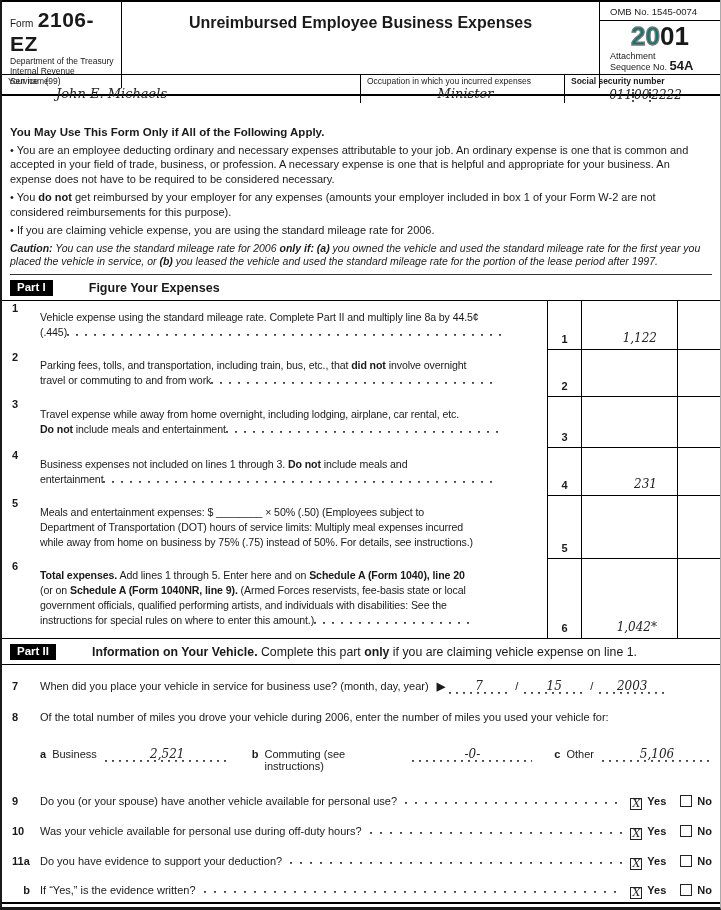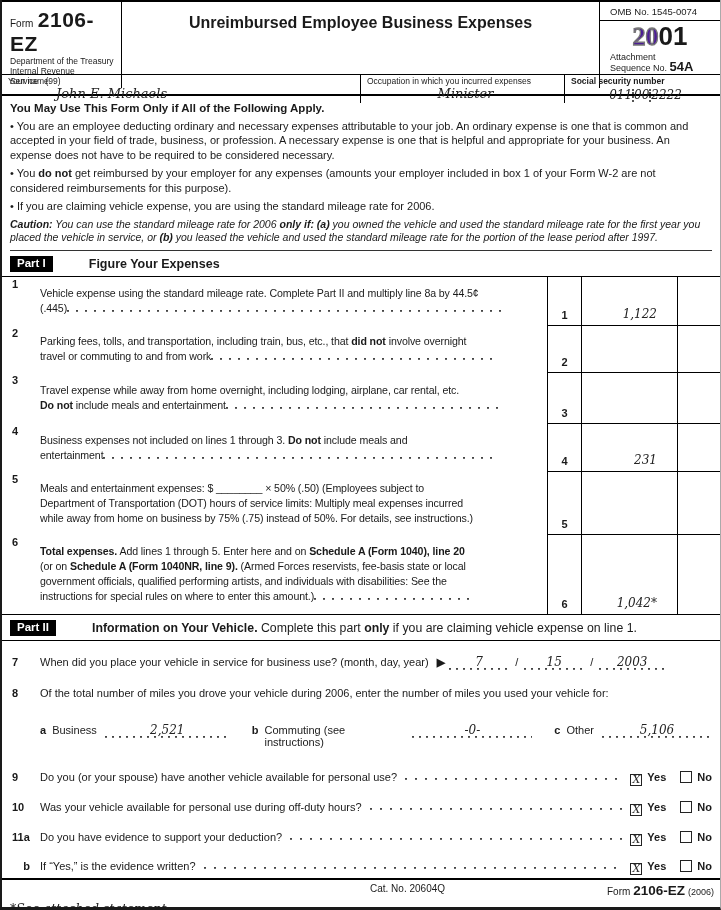--- a/index.html
+++ b/index.html
@@ -19,36 +19,36 @@
   .hdr-left { border-right:1.5px solid #000; padding:6px 2px 2px 8px; display:flex; flex-direction:column; justify-content:space-between; }
   .form-word { font-size:10px; }
   .form-num  { font-size:21px; font-weight:bold; letter-spacing:0.5px; }
   .dept { font-size:8.5px; line-height:10px; }
   .hdr-mid { text-align:center; padding-top:12px; }
   .hdr-title { font-size:16px; font-weight:bold; }
   .hdr-attach { font-size:11px; font-weight:bold; margin-top:16px; }
   .hdr-right { border-left:1.5px solid #000; display:flex; flex-direction:column; }
   .omb { font-size:9.5px; padding:4px 0 3px 10px; border-bottom:1px solid #000; }
   .yearline { text-align:center; font-size:26px; font-weight:bold; line-height:26px; padding-top:2px; }
-  .year-outline { color:#4c1d95; -webkit-text-stroke:1.3px #777; font-weight:bold;font-family:Liberation Serif, serif; }
+  .year-outline { color:#0f766e; -webkit-text-stroke:1.3px #777; font-weight:bold; }
   .attach-seq { font-size:9px; line-height:10px; padding:2px 0 0 10px; }
   .seq-no { font-size:13px; font-weight:bold; }
 
   .idrow { display:grid; grid-template-columns:358px 204px 1fr; border-top:1px solid #000; border-bottom:2.5px solid #000; height:22px; }
   .idcell { padding:1px 0 1px 6px; }
   .idcell + .idcell { border-left:1px solid #000; }
   .idlabel { font-size:8.5px; display:block; }
   .idlabel.b { font-weight:bold; }
   .idval { display:block; padding-left:48px; font-size:13px; }
   .idval.center { text-align:center; padding-left:0; }
   .ssn-val { display:flex; align-items:center; justify-content:center; font-size:13px; margin-top:2px; }
   .ssn-sep { border-left:2px dotted #555; height:13px; }
 
   
-  .elig { padding:5px 8px 0 8px; font-size:11px; line-height:14.5px; }
+  .elig { padding:5px 8px 0 8px; font-size:11px; line-height:14.5px;margin-top:24px; }
   .elig-head { font-weight:bold; font-size:11.5px; margin-bottom:3px; }
   .elig p { margin-bottom:4px; }
   .caution { font-style:italic; font-size:10.5px; line-height:13.5px; margin-top:2px; }
   .elig-rule { border-bottom:1.5px solid #333; margin-top:5px; }
 
   
   .part-hdr { display:flex; align-items:center; padding:5px 3px 4px 8px; }
   .part-badge { background:#000; color:#fff; font-weight:bold; font-size:11.5px; padding:1.5px 7px 2.5px; }
   .part-title { font-weight:bold; font-size:12.5px; margin-left:36px; }
   #part1-hdr { border-bottom:1.5px solid #000; }

